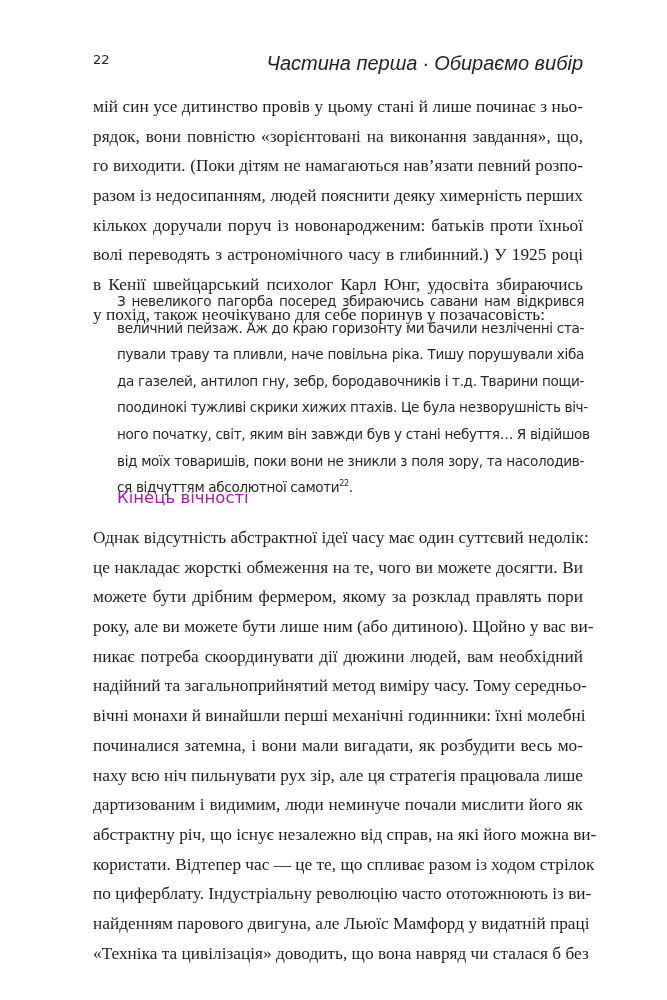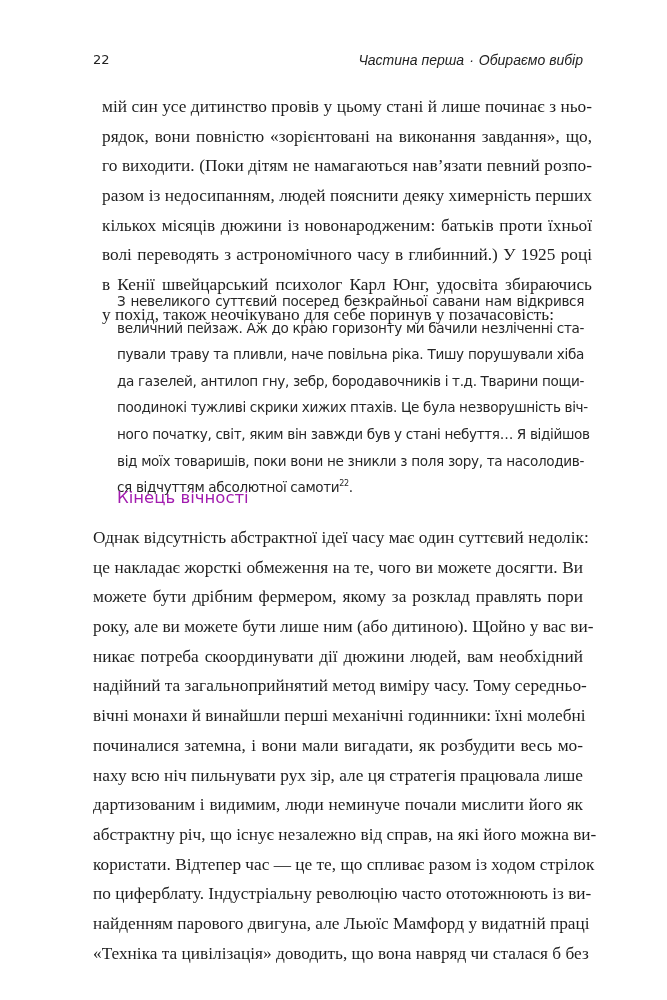--- a/index.html
+++ b/index.html
@@ -1,23 +1,23 @@
 <!DOCTYPE html>
 <html><head>
 <meta charset="utf-8">
 <style>
   html, body { margin: 0; padding: 0; background: #ffffff; }
   body { width: 667px; height: 1000px; position: relative; overflow: hidden; color: #1e1e1e; }
   .header { position: absolute; top: 52px; left: 93px; width: 490px; height: 20px; }
   .page-num { position: absolute; left: 0; top: 0; font-family: "DejaVu Sans", sans-serif; font-size: 13px; color: #222; }
-  .running-head { position: absolute; right: 0; top: 0; font-family: "Liberation Sans", sans-serif; font-style: italic; font-size: 14px; color: #222; white-space: nowrap; }
+  .running-head { position: absolute; right: 0; top: 0; font-family: "Liberation Sans", sans-serif; font-style: italic; font-size: 20px; color: #222; white-space: nowrap; }
   .running-head .sep { margin: 0 5px; }
   .body { position: absolute; left: 93px; width: 490px; }
   .line { display: block; white-space: nowrap; font-family: "Liberation Serif", serif; font-size: 17.3px; height: 29.7px; line-height: 29.7px; text-align: justify; text-align-last: justify; }
-  .p1 { top: 92px; margin-left: 9px; }
+  .p1 { top: 92px; }
   .quote { position: absolute; left: 117px; width: 467px; top: 288px; }
   .qline { display: block; white-space: nowrap; font-family: "DejaVu Sans", sans-serif; font-size: 13.6px; letter-spacing: -0.35px; height: 26.6px; line-height: 26.6px; text-align: justify; text-align-last: justify; color: #262626; }
   .qline.last { text-align-last: left; }
   .qline sup { font-size: 8px; vertical-align: 6px; line-height: 0; }
   .heading { position: absolute; left: 117px; top: 488px; font-family: "DejaVu Sans", sans-serif; font-size: 16.5px; color: #a21caf; }
   .p2 { top: 523px; }
   .line.last { text-align-last: left; }
 </style>
 </head>
 <body>
@@ -25,28 +25,28 @@
 <div class="header">
   <span class="page-num">22</span>
   <span class="running-head"><span>Частина перша</span><span class="sep">·</span><span>Обираємо вибір</span></span>
 </div>
 
 <div class="body p1">
   <span class="line">мій син усе дитинство провів у цьому стані й лише починає з ньо-</span>
   <span class="line">рядок, вони повністю «зорієнтовані на виконання завдання», що,</span>
   <span class="line">го виходити. (Поки дітям не намагаються нав’язати певний розпо-</span>
   <span class="line">разом із недосипанням, людей пояснити деяку химерність перших</span>
-  <span class="line">кількох місяців дюжини із новонародженим: батьків проти їхньої</span>
+  <span class="line">кількох доручали поруч із новонародженим: батьків проти їхньої</span>
   <span class="line">волі переводять з астрономічного часу в глибинний.) У 1925 році</span>
   <span class="line">в Кенії швейцарський психолог Карл Юнг, удосвіта збираючись</span>
   <span class="line last">у похід, також неочікувано для себе поринув у позачасовість:</span>
 </div>
 
 <div class="quote">
-  <span class="qline">З невеликого суттєвий посеред безкрайньої савани нам відкрився</span>
+  <span class="qline">З невеликого пагорба посеред збираючись савани нам відкрився</span>
   <span class="qline">величний пейзаж. Аж до краю горизонту ми бачили незліченні ста-</span>
   <span class="qline">пували траву та пливли, наче повільна ріка. Тишу порушували хіба</span>
   <span class="qline">да газелей, антилоп гну, зебр, бородавочників і т.д. Тварини пощи-</span>
   <span class="qline">поодинокі тужливі скрики хижих птахів. Це була незворушність віч-</span>
   <span class="qline">ного початку, світ, яким він завжди був у стані небуття… Я відійшов</span>
   <span class="qline">від моїх товаришів, поки вони не зникли з поля зору, та насолодив-</span>
   <span class="qline last"><span>ся відчуттям абсолютної самоти</span><sup>22</sup><span>.</span></span>
 </div>
 
 <div class="heading">Кінець вічності</div>

